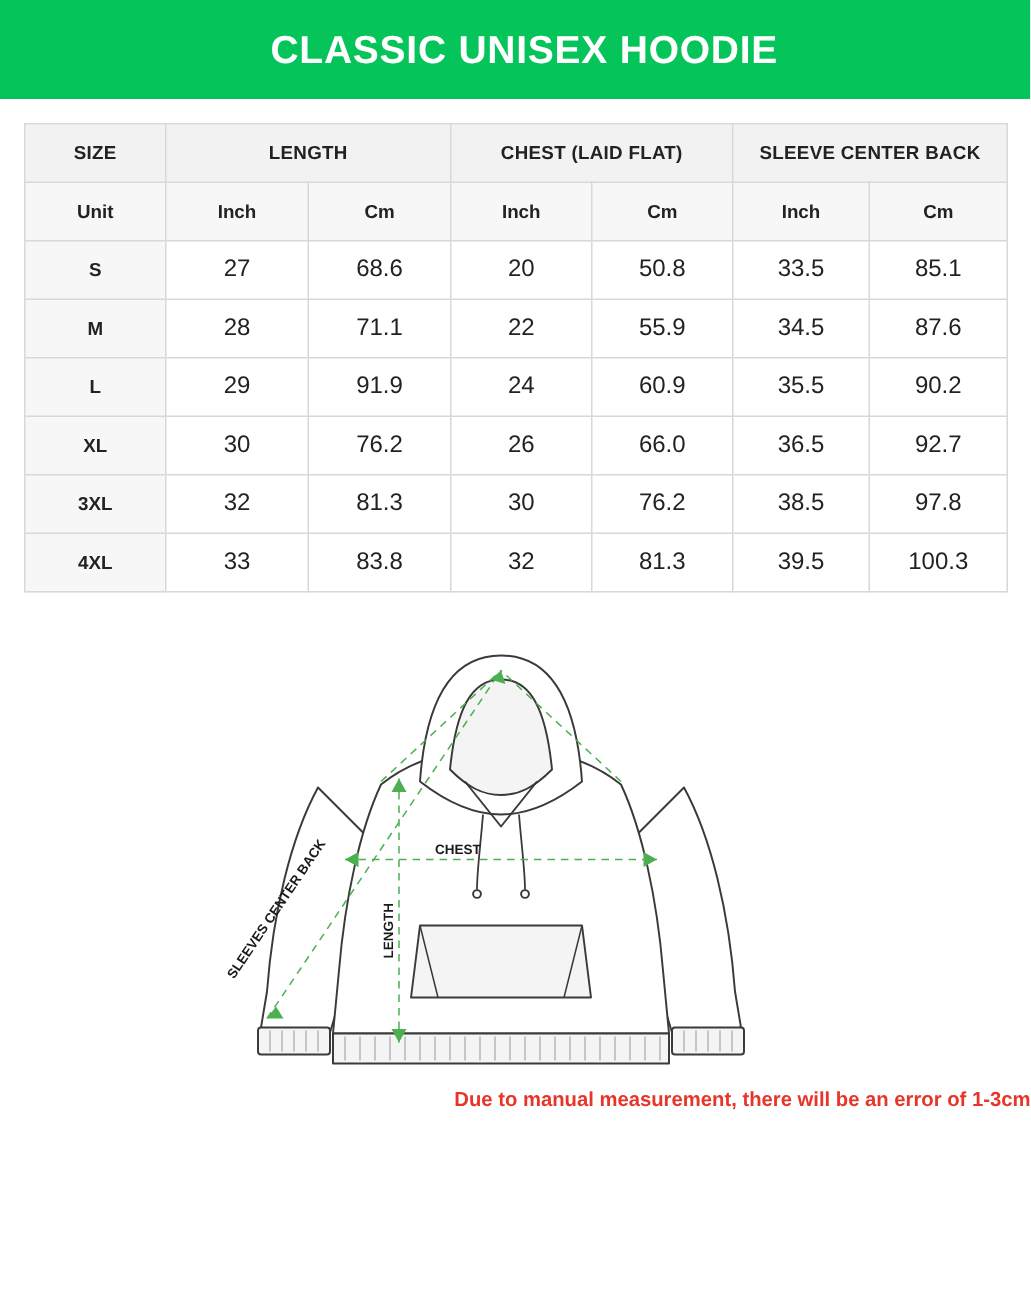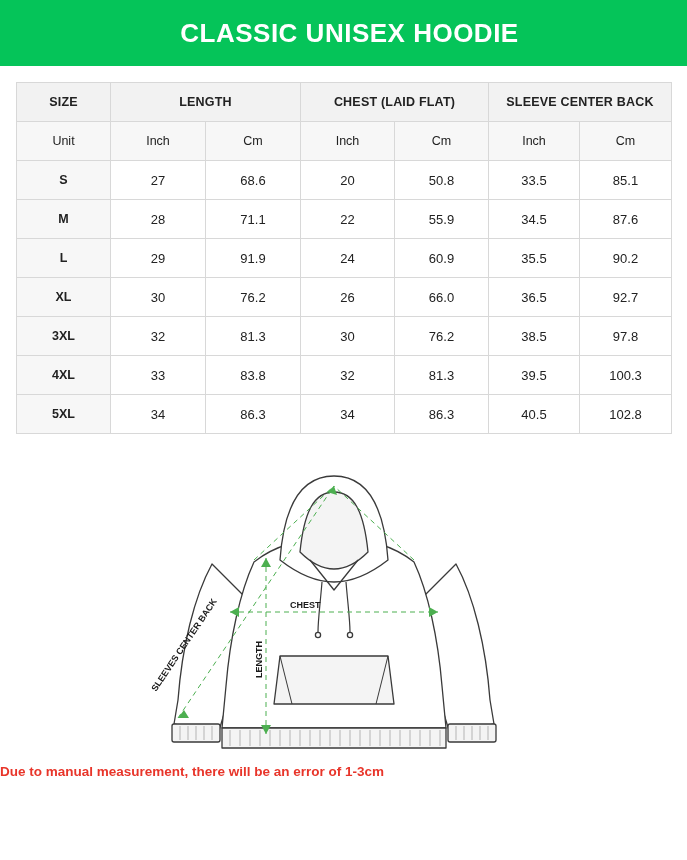--- a/index.html
+++ b/index.html
@@ -54,43 +54,43 @@
   }
   table.size-table th {
     background: #f2f2f2;
     font-weight: bold;
     font-size: 12.5px;
     letter-spacing: 0.2px;
     text-align: center;
   }
   table.size-table tr.unit-row td {
     background: #f7f7f7;
-    font-weight: normal;
+    font-weight: bold;
     font-size: 12.5px;
   }
   table.size-table td.size-cell {
     font-weight: bold;
     background: #f7f7f7;
     font-size: 12.5px;
   }
   table.size-table td.val {
     background: #ffffff;
-    font-size: 13px;
+    font-size: 16px;
   }
   
   .diagram {
     position: relative;
     width: 667px;
     height: 320px;
     margin-top: 8px;
   }
   .diagram svg { display: block; margin: 0 auto; }
   
   .footer-note {
-    text-align: left;
+    text-align: right;
     color: #e8352a;
     font-size: 13.5px;
     font-weight: bold;
     margin-top: 2px;
   }
 </style>
 </head>
 <body>
 
 <div class="page">
@@ -174,29 +174,20 @@
           <td class="val">97.8</td>
         </tr>
         <tr>
           <td class="size-cell">4XL</td>
           <td class="val">33</td>
           <td class="val">83.8</td>
           <td class="val">32</td>
           <td class="val">81.3</td>
           <td class="val">39.5</td>
           <td class="val">100.3</td>
-        </tr>
-        <tr>
-          <td class="size-cell">5XL</td>
-          <td class="val">34</td>
-          <td class="val">86.3</td>
-          <td class="val">34</td>
-          <td class="val">86.3</td>
-          <td class="val">40.5</td>
-          <td class="val">102.8</td>
         </tr>
       </tbody>
     </table>
   </div>
 
   <div class="diagram">
     <svg width="480" height="320" viewBox="0 0 480 320">
       <g fill="#ffffff" stroke="#3a3a3a" stroke-width="1.3" stroke-linejoin="round">
 
         <path d="M118 122 C100 155 88 205 84 258 L80 282 L124 292 L133 262 C140 228 150 190 160 164 Z"></path>

